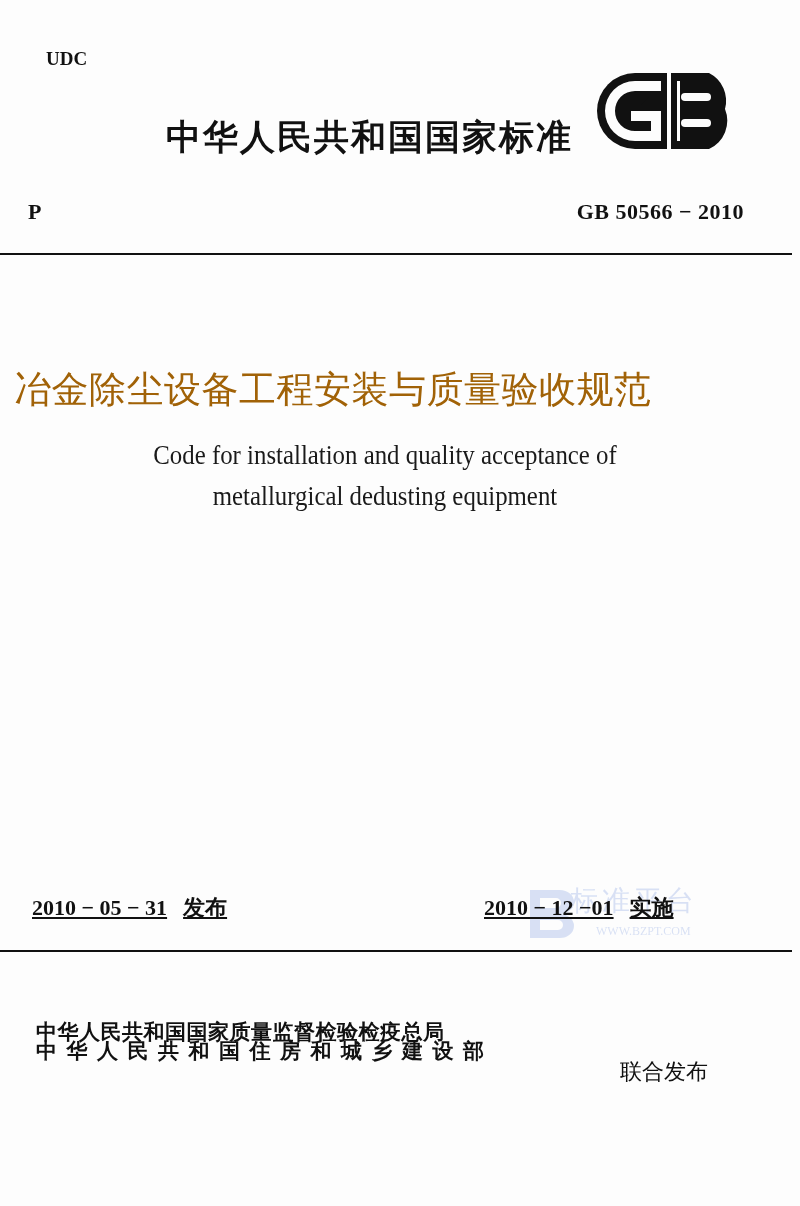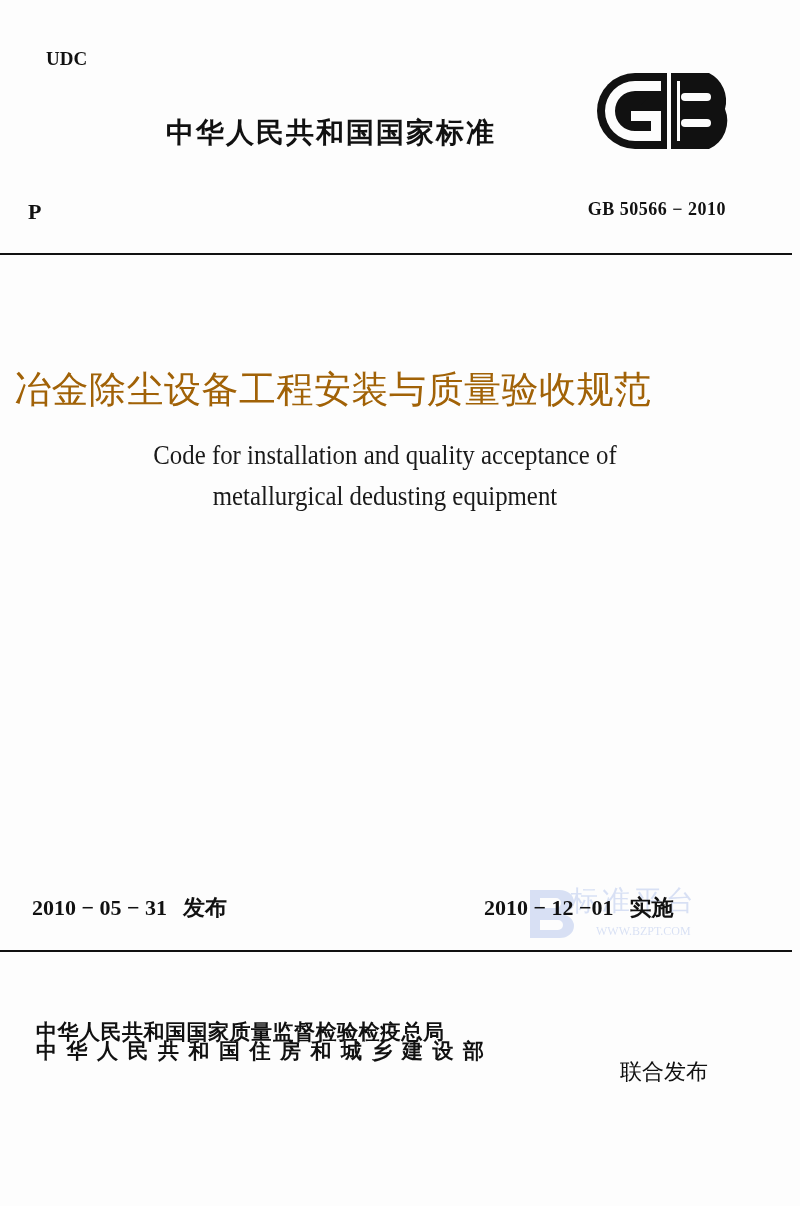--- a/index.html
+++ b/index.html
@@ -3,38 +3,38 @@
   <meta charset="utf-8">
   <style>
     html, body { margin: 0; padding: 0; }
     body {
       width: 800px; height: 1206px; background: #fdfdfd; position: relative; overflow: hidden;
       color: #111; font-family: "DejaVu Sans", sans-serif;
     }
     .abs { position: absolute; }
     .serif-b { font-family: "Liberation Serif", "DejaVu Serif", serif; font-weight: bold; }
     .udc { left: 26px; top: 48px; font-size: 19px; margin-left: 20px; }
-    .national { left: 166px; top: 114px; font-size: 28px; font-weight: bold; letter-spacing: 2px; text-align: center; }
+    .national { left: 166px; top: 114px; font-size: 35px; font-weight: bold; letter-spacing: 2px; text-align: center; }
     .gb-logo { left: 597px; top: 71px; width: 145px; height: 80px; }
     .p-code { left: 28px; top: 199px; font-size: 22px; }
-    .std-no { right: 74px; top: 199px; font-size: 18px; letter-spacing: 0.5px; }
+    .std-no { right: 56px; top: 199px; font-size: 22px; letter-spacing: 0.5px; }
     .rule { left: 0; height: 2px; background: #111; }
     .rule-top { top: 253px; width: 792px; }
     .rule-bottom { top: 950px; width: 792px; }
     .title-cn {
       left: 14px; top: 365px; font-size: 37px; letter-spacing: 0.5px; color: #a16207;
       font-family: "DejaVu Serif", serif; white-space: nowrap;
     }
     .title-en {
       left: 0; width: 770px; text-align: center; font-family: "Liberation Serif", serif;
       font-size: 27px; color: #1a1a1a; transform: scaleX(0.92); transform-origin: center;
     }
     .en1 { top: 440px; }
     .en2 { top: 481px; }
-    .date { top: 893px; font-size: 22px; white-space: nowrap; }
+    .date { top: 893px; font-size: 22px; white-space: nowrap; text-decoration: underline; }
     .date-issue { left: 32px; }
     .date-impl { left: 484px; }
     .date .lbl { font-family: "DejaVu Sans", sans-serif; font-weight: bold; margin-left: 16px; }
     .watermark { left: 528px; top: 888px; width: 200px; height: 60px; opacity: 0.22; color: #5a7fd6; }
     .wm-b { left: 0; top: 0; width: 48px; height: 52px; }
     .wm-cn { left: 42px; top: -6px; font-size: 28px; font-family: Liberation Mono, monospace; letter-spacing: 4px; white-space: nowrap; }
     .wm-url { left: 68px; top: 36px; font-size: 12px; font-family: "Liberation Serif", serif; white-space: nowrap; text-align: center; }
     .issuer { left: 36px; font-size: 21px; font-weight: bold; white-space: nowrap; }
     .issuer1 { top: 1037px; letter-spacing: 9.5px; }
     .issuer2 { top: 1018px; letter-spacing: 0.5px; }

